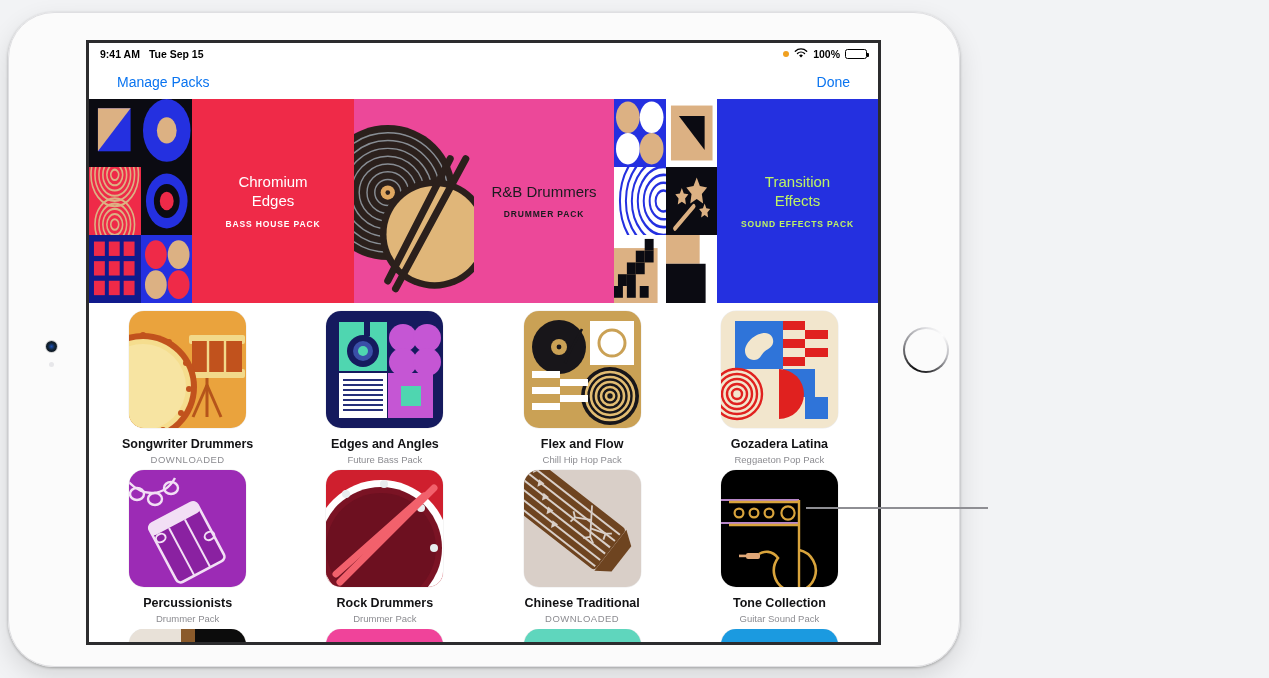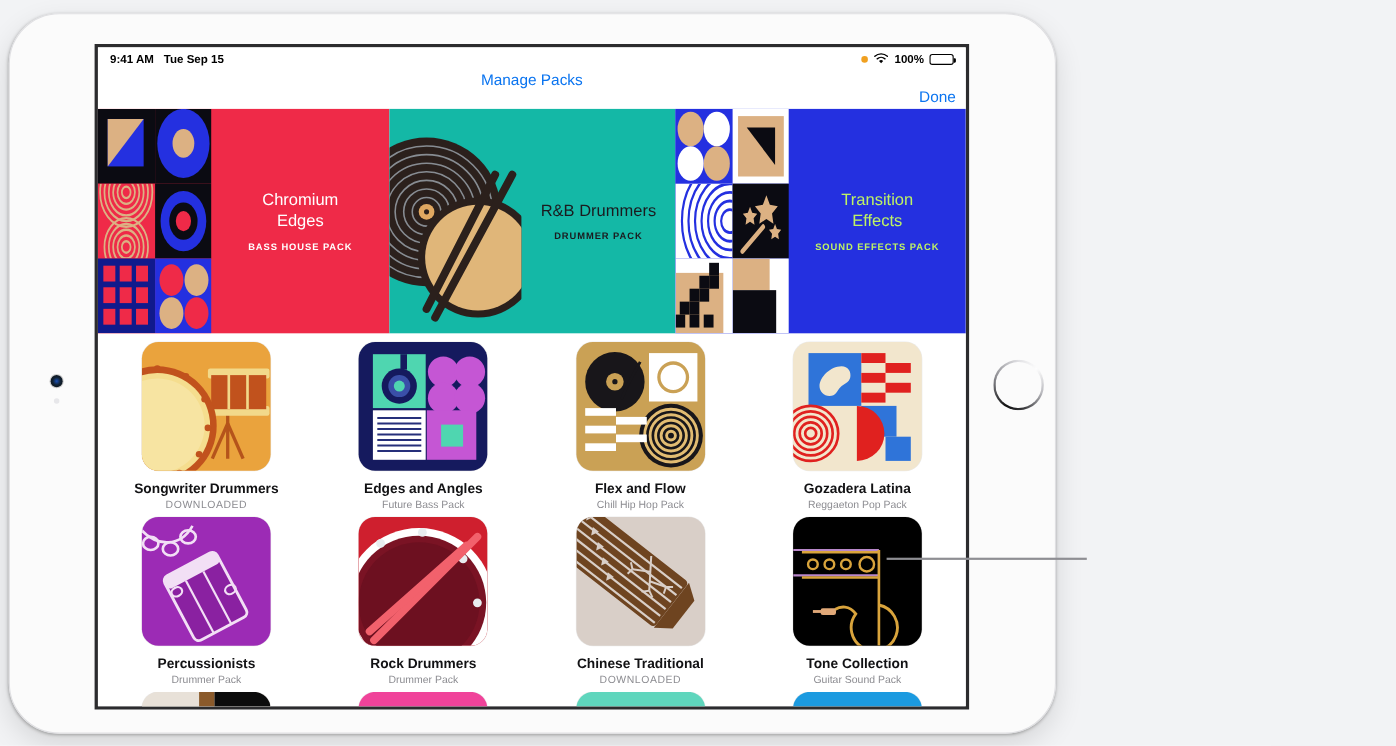--- a/index.html
+++ b/index.html
@@ -80,24 +80,23 @@
   .batt::after {
     content: ""; position: absolute; right: -3px; top: 3px;
     width: 1.6px; height: 4px; background: #000; border-radius: 0 1px 1px 0;
   }
   .batt-fill { width: 100%; height: 100%; background: #000; border-radius: 1px; }
 
   
   .nav-bar {
     height: 35px;
     display: flex; align-items: center;
-    padding: 0 9px;
+    padding: 0 28px;
     background: #fff;
     position: relative;
-    flex-direction: column;
   }
   .nav-btn {
     font-size: 14px; color: #0a74f0;
     cursor: pointer; white-space: nowrap;
   }
   .nav-title {
     position: absolute; left: 0; right: 0; text-align: center;
     font-size: 14px; font-weight: bold; color: #111;
     pointer-events: none;
   }
@@ -110,21 +109,21 @@
   .banner-text {
     flex: 1; display: flex; flex-direction: column;
     align-items: center; justify-content: center; text-align: center;
     padding: 0 6px;
   }
   .banner-title { font-size: 15px; line-height: 1.25; }
   .banner-sub { font-size: 8.5px; font-weight: bold; letter-spacing: .85px; margin-top: 8px; }
 
   .b1 { flex: 0 0 265px; background: #ef2a48; }
   .b1 .banner-title, .b1 .banner-sub { color: #fff; }
-  .b2 { flex: 0 0 260px; background: #14b8a6; }
+  .b2 { flex: 0 0 260px; background: #ec4899; }
   .b2 .banner-title, .b2 .banner-sub { color: #1b1b1f; }
   .b2 .banner-art { flex: 0 0 120px; width: 120px; }
   .b3 { flex: 1; background: #2430e0; }
   .b3 .banner-title, .b3 .banner-sub { color: #bef264; }
 
   
   .mosaic { display: grid; grid-template-columns: 1fr 1fr; grid-template-rows: repeat(3,1fr); width: 100%; height: 100%; }
   .cell { position: relative; overflow: hidden; }
 
   

